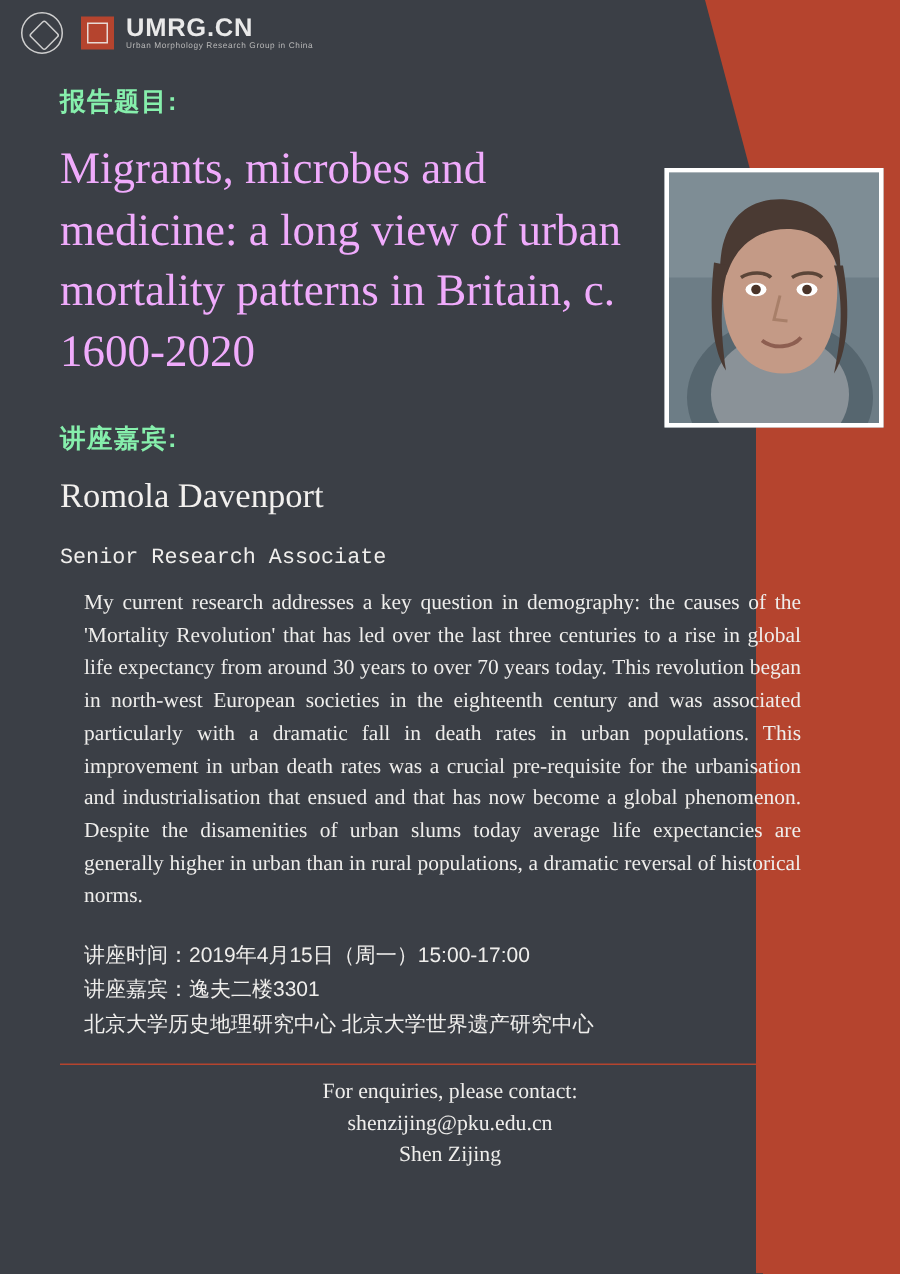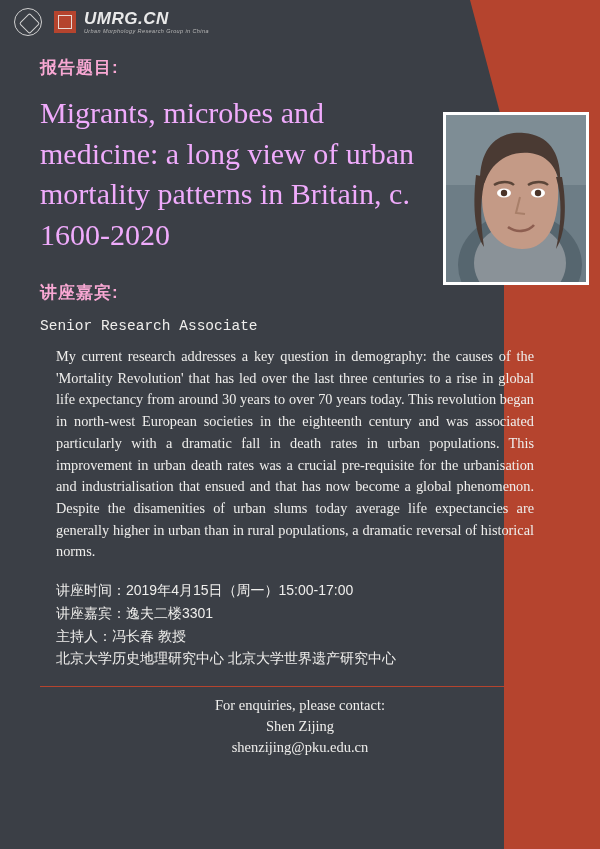--- a/index.html
+++ b/index.html
@@ -85,21 +85,20 @@
     position: absolute;
     left: 4px;
     top: 4px;
     right: 4px;
     bottom: 4px;
     border: 1px solid #e8d9d4;
   }
   .logo-text {
     margin-left: 8px;
     line-height: 1.05;
-    font-style: italic;
   }
   .logo-main {
     color: #e9e9e9;
     font-family: "Liberation Sans", sans-serif;
     font-size: 17px;
     font-weight: bold;
     letter-spacing: 0.5px;
   }
   .logo-sub {
     color: #b9b9b9;
@@ -109,21 +108,21 @@
     margin-top: 1px;
   }
   
   .content {
     position: absolute;
     left: 40px;
     top: 56px;
     width: 520px;
   }
   .section-label {
-    color: #f9a8d4;
+    color: #86efac;
     font-family: "Liberation Sans", sans-serif;
     font-weight: bold;
     font-size: 17px;
     letter-spacing: 1px;
     margin: 0 0 14px 0;
   }
   .talk-title {
     color: #f0abfc;
     font-family: "Liberation Serif", serif;
     font-size: 30px;
@@ -234,34 +233,34 @@
       <path d="M74 82 L70 98 L79 99" stroke="#a87f69" stroke-width="2" fill="none"></path>
       <path d="M62 112 C70 118 82 117 88 110" stroke="#8d5e50" stroke-width="2.6" fill="none"></path>
     </svg>
   </div>
 
   <div class="content">
     <div class="section-label">报告题目:</div>
     <div class="talk-title">Migrants, microbes and medicine: a long view of urban mortality patterns in Britain, c. 1600-2020</div>
 
     <div class="section-label">讲座嘉宾:</div>
+    <div class="speaker-name">Romola Davenport</div>
 
     <div class="position">Senior Research Associate</div>
 
     <div class="abstract">My current research addresses a key question in demography: the causes of the 'Mortality Revolution' that has led over the last three centuries to a rise in global life expectancy from around 30 years to over 70 years today. This revolution began in north-west European societies in the eighteenth century and was associated particularly with a dramatic fall in death rates in urban populations. This improvement in urban death rates was a crucial pre-requisite for the urbanisation and industrialisation that ensued and that has now become a global phenomenon. Despite the disamenities of urban slums today average life expectancies are generally higher in urban than in rural populations, a dramatic reversal of historical norms.</div>
 
     <div class="details">
       <div>讲座时间：2019年4月15日（周一）15:00-17:00</div>
       <div>讲座嘉宾：逸夫二楼3301</div>
-      <div>主持人：冯长春 教授</div>
       <div>北京大学历史地理研究中心  北京大学世界遗产研究中心</div>
     </div>
 
     <hr class="divider">
 
     <div class="contact">
       <div>For enquiries, please contact:</div>
+      <div>shenzijing@pku.edu.cn</div>
       <div>Shen Zijing</div>
-      <div>shenzijing@pku.edu.cn</div>
     </div>
   </div>
 
 </div>
 
 </body></html>

